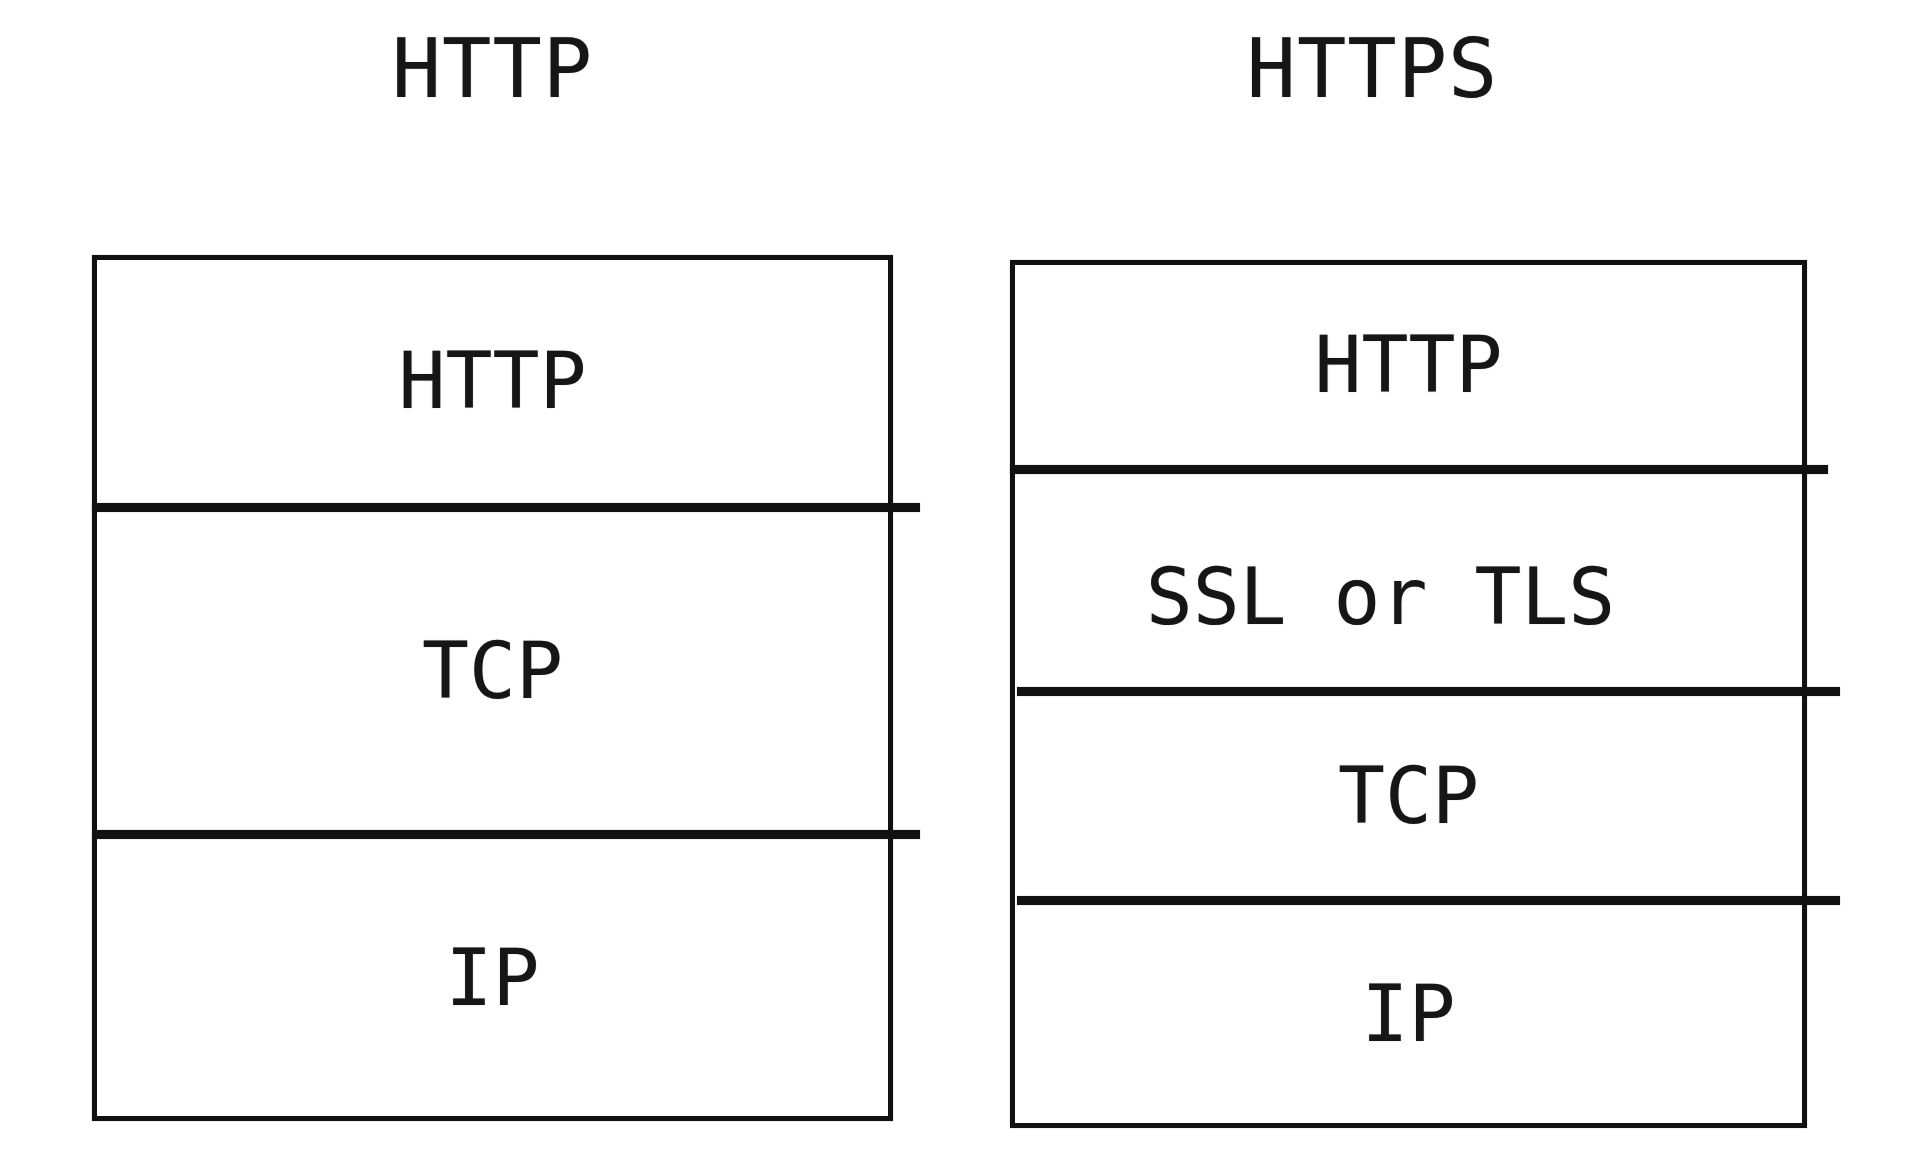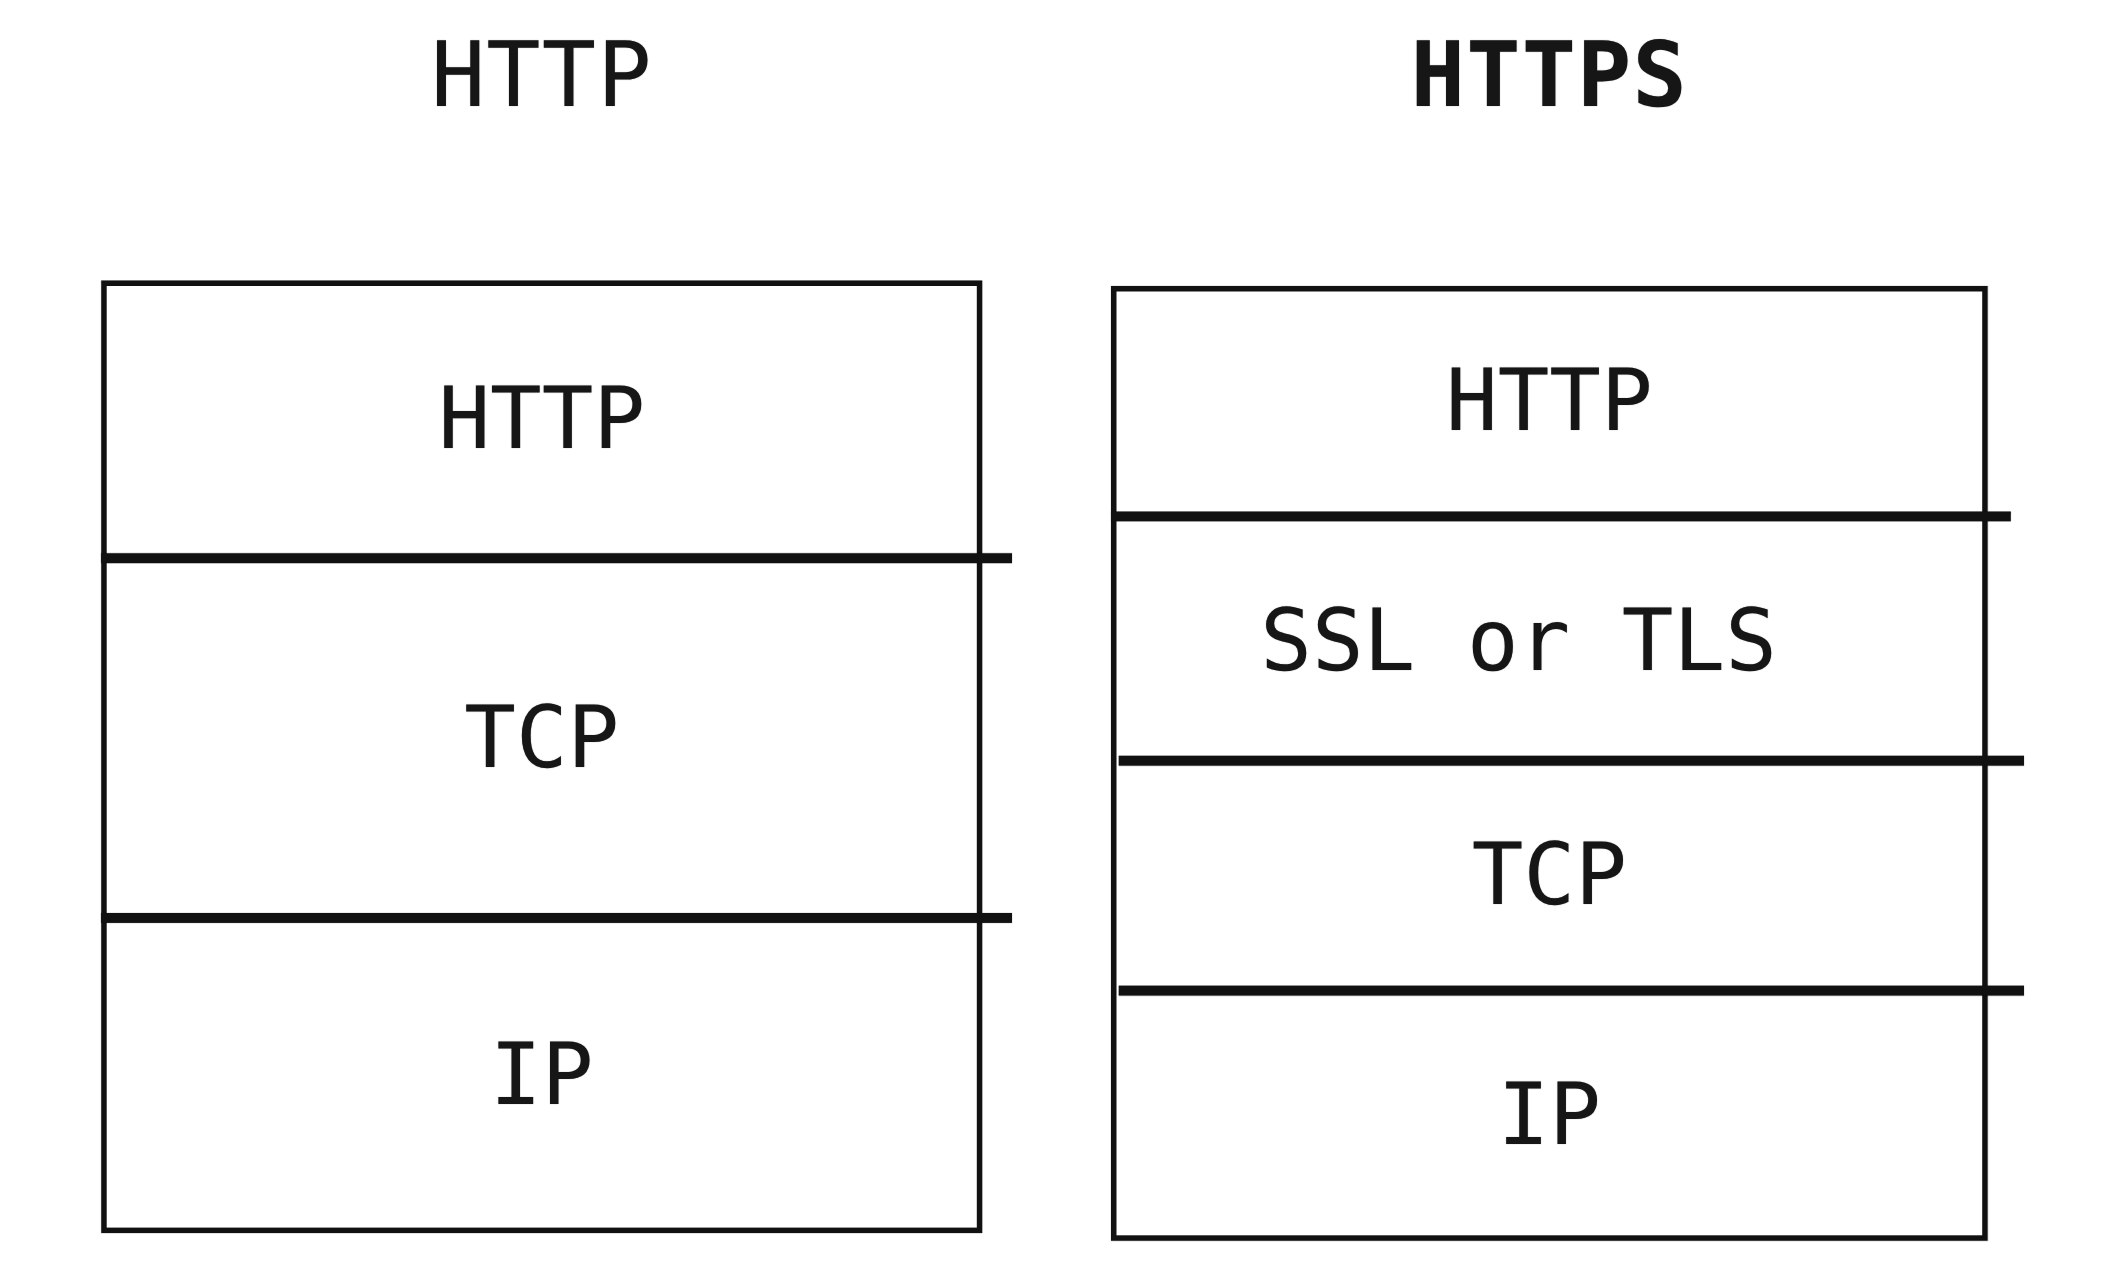--- a/index.html
+++ b/index.html
@@ -27,21 +27,21 @@
     display:flex;
     align-items:center;
     justify-content:center;
     font-size:82px;
     letter-spacing:1px;
     color:var(--text);
     text-shadow:0 0 1px rgba(0,0,0,0.45);
     white-space:nowrap;
   }
   .title-left{ left:92px; width:801px; }
-  .title-right{ left:1010px; width:797px;font-weight:bold; }
+  .title-right{ left:974px; width:797px; }
 
   .stack{
     position:absolute;
     box-sizing:border-box;
   }
   .stack-left{
     left:92px; top:255px; width:801px; height:866px;
   }
   .stack-right{
     left:1010px; top:260px; width:797px; height:868px;
@@ -78,21 +78,21 @@
     font-size:78px;
     letter-spacing:0;
     white-space:pre;
     text-shadow:0 0 1px rgba(0,0,0,0.45);
   }
   .stack-left .layer-1{ top:0;     height:252px; }
   .stack-left .layer-2{ top:252px; height:327px; }
   .stack-left .layer-3{ top:579px; height:287px; }
 
   .stack-right .layer-1{ top:0;     height:209px; }
-  .stack-right .layer-2{ top:212px; height:222px; }
+  .stack-right .layer-2{ top:226px; height:222px; }
   .stack-right .layer-3{ top:431px; height:209px; }
   .stack-right .layer-4{ top:640px; height:228px; }
   
   .stack-right .layer-2{ transform:translateX(-28px); }
 </style>
 </head>
 <body>
 
 <div class="title title-left">HTTP</div>
 

